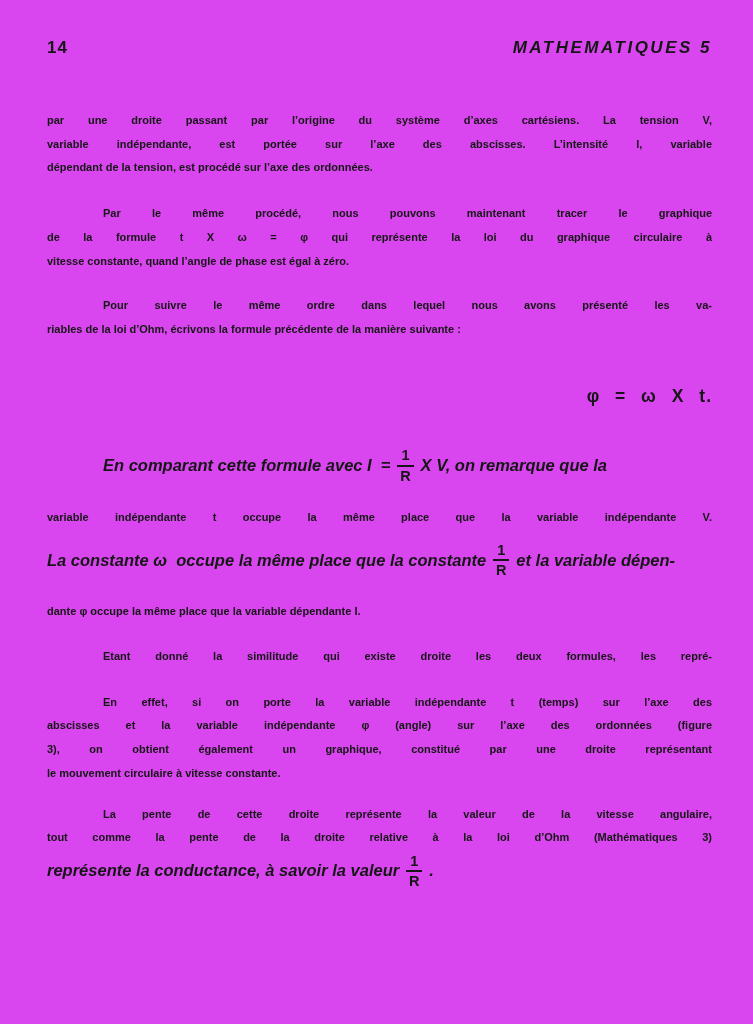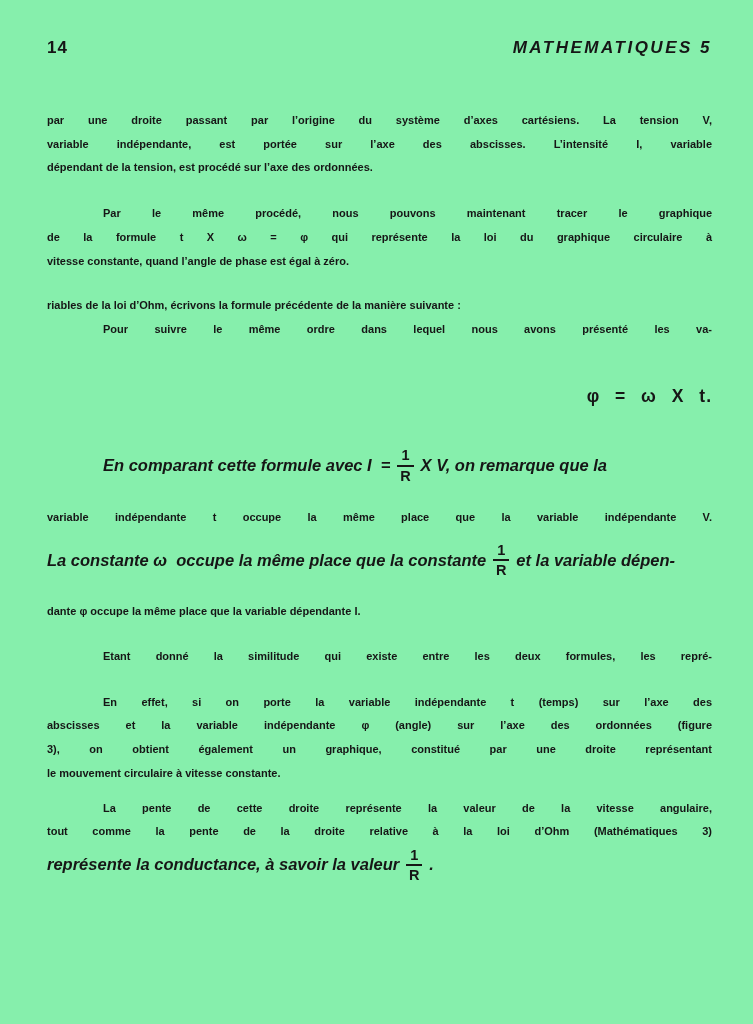--- a/index.html
+++ b/index.html
@@ -4,21 +4,21 @@
 <style>
   html, body {
     margin: 0;
     padding: 0;
     background: #fdfdfc;
   }
   .page {
     position: relative;
     width: 753px;
     height: 1024px;
-    background: #86efac;
+    background: #d946ef;
     color: #161616;
     font-family: "Liberation Sans", "DejaVu Sans", sans-serif;
     font-weight: 700;
     overflow: hidden;
     box-sizing: border-box;
     padding: 38px 41px 0 47px;
   }
   .running-header {
     display: flex;
     justify-content: space-between;
@@ -53,21 +53,21 @@
     text-align: right;
     font-size: 17.5px;
     line-height: 24px;
     word-spacing: 9px;
     letter-spacing: 1px;
   }
   .para-p4 { margin-top: 35px; }
   .para-p5 { margin-top: 8px; }
   .para-p6 { margin-top: 21px; }
   .para-p7 { margin-top: 22px; }
-  .para-p8 { margin-top: 11px; }
+  .para-p8 { margin-top: 17px; }
   .frow {
     display: flex;
     align-items: center;
     height: 46px;
     font-size: 16.5px;
   }
   .frow .seg { white-space: pre; font-style: italic; }
   .frow-l2 { margin-top: 17px; }
   .frac {
     display: inline-flex;
@@ -102,22 +102,22 @@
     <div class="ln">dépendant de la tension, est procédé sur l’axe des ordonnées.</div>
   </div>
 
   <div class="para-p2">
     <div class="ln just ind">Par le même procédé, nous pouvons maintenant tracer le graphique</div>
     <div class="ln just">de la formule t X ω = φ qui représente la loi du graphique circulaire à</div>
     <div class="ln">vitesse constante, quand l’angle de phase est égal à zéro.</div>
   </div>
 
   <div class="para-p3">
+    <div class="ln just ind">Pour suivre le même ordre dans lequel nous avons présenté les va-</div>
     <div class="ln">riables de la loi d’Ohm, écrivons la formule précédente de la manière suivante :</div>
-    <div class="ln just ind">Pour suivre le même ordre dans lequel nous avons présenté les va-</div>
   </div>
 
   <div class="formula-line">φ = ω X t.</div>
 
   <div class="para-p4">
     <div class="frow ind">
       <span class="seg">En comparant cette formule avec I  =</span>
       <span class="frac">
         <span class="fnum">1</span>
         <span class="fden">R</span>
@@ -133,21 +133,21 @@
       <span class="frac">
         <span class="fnum">1</span>
         <span class="fden">R</span>
       </span>
       <span class="seg">et la variable dépen-</span>
     </div>
     <div class="ln frow-l2">dante φ  occupe la même place que la variable dépendante I.</div>
   </div>
 
   <div class="para-p6">
-    <div class="ln just ind">Etant donné la similitude qui existe entre les deux formules, les repré-</div>
+    <div class="ln just ind">Etant donné la similitude qui existe droite les deux formules, les repré-</div>
   </div>
 
   <div class="para-p7">
     <div class="ln just ind">En effet, si on porte la variable indépendante t (temps) sur l’axe des</div>
     <div class="ln just">abscisses et la variable indépendante φ (angle) sur l’axe des ordonnées (figure</div>
     <div class="ln just">3), on obtient également un graphique, constitué par une droite représentant</div>
     <div class="ln">le mouvement circulaire à vitesse constante.</div>
   </div>
 
   <div class="para-p8">

